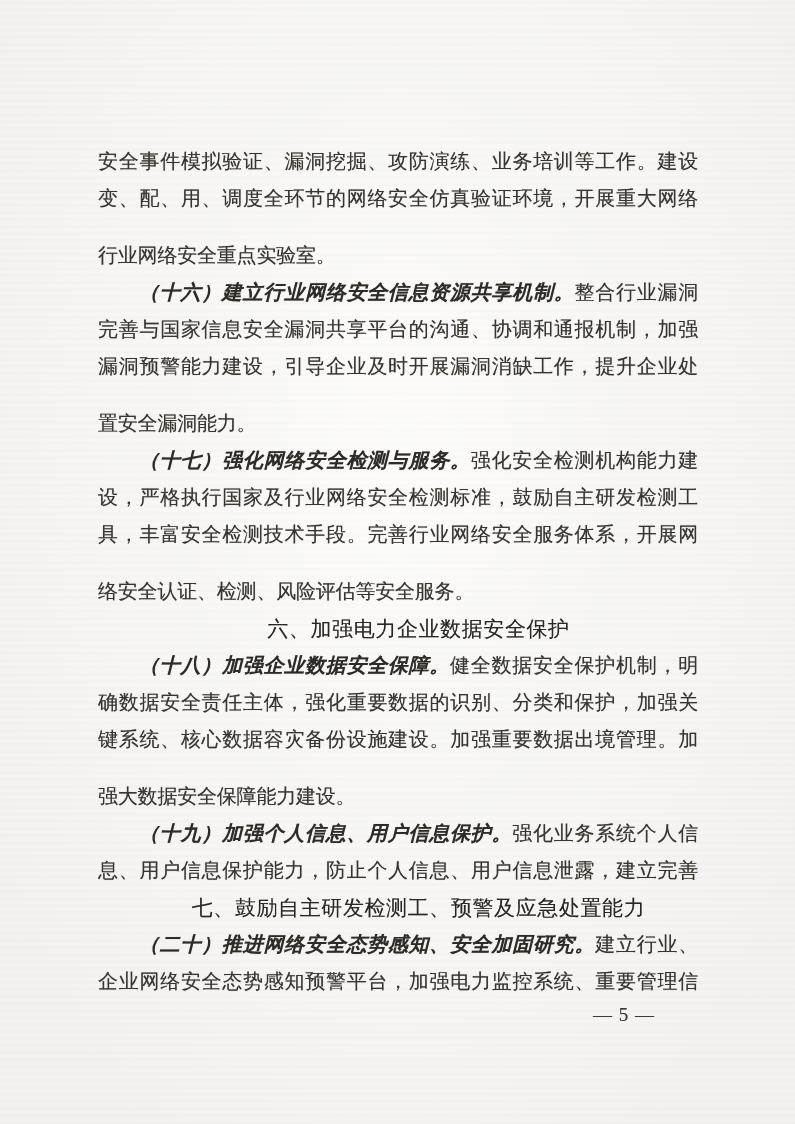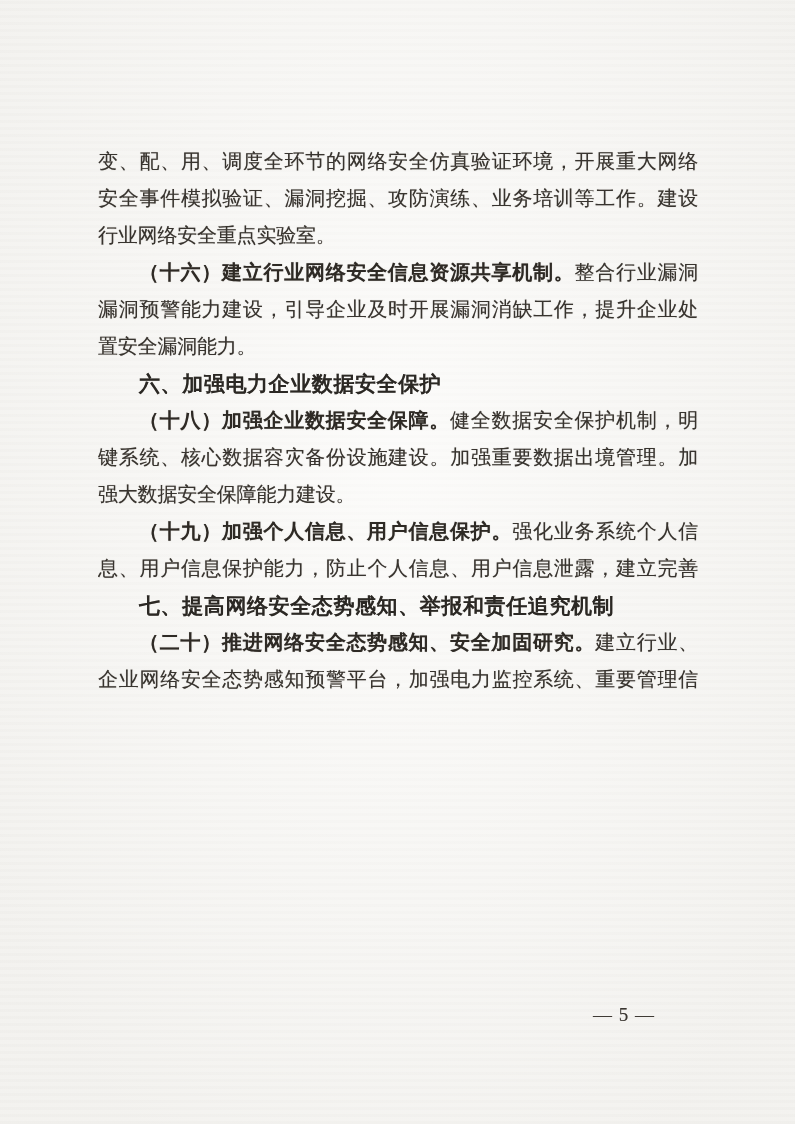--- a/index.html
+++ b/index.html
@@ -35,72 +35,81 @@
     letter-spacing: -0.2px;
     text-align: justify;
     text-align-last: justify;
     text-justify: inter-character;
     text-shadow: 0 0 0.7px rgba(74,68,60,0.55);
     overflow: hidden;
   }
   .line.last {
     text-align: left;
     text-align-last: left;
+    margin-top: 20px;
   }
   .line.ind { padding-left: 41px; }
-  .lead { font-weight: 700; color: #2e2a25; }
+  .lead { font-weight: 700; color: #2e2a25; font-style: italic; }
   .heading {
     font-family: "Liberation Sans", "DejaVu Sans", sans-serif;
-    font-weight: 700;
+    font-weight: 400;
     font-size: 21px;
     letter-spacing: 0.6px;
     line-height: 37px;
     height: 37px;
     color: #2b2824;
     padding-left: 41px;
     text-shadow: 0 0 0.6px rgba(60,55,48,0.5);
-    text-align: left;
+    text-align: center;
   }
   .page-number {
     position: absolute;
     top: 1003px;
     right: 140px;
     font-family: "Liberation Serif", "DejaVu Serif", serif;
     font-size: 19px;
     line-height: 24px;
     color: #3a3631;
     letter-spacing: 1px;
     text-shadow: 0 0 0.6px rgba(74,68,60,0.5);
   }
 </style>
 </head>
 <body>
 
 <div class="page">
   <main class="doc" id="doc-root">
       <div class="para">
+        <div class="line">安全事件模拟验证、漏洞挖掘、攻防演练、业务培训等工作。建设</div>
         <div class="line">变、配、用、调度全环节的网络安全仿真验证环境，开展重大网络</div>
-        <div class="line">安全事件模拟验证、漏洞挖掘、攻防演练、业务培训等工作。建设</div>
         <div class="line last">行业网络安全重点实验室。</div>
       </div>
       <div class="para">
         <div class="line ind"><b class="lead">（十六）建立行业网络安全信息资源共享机制。</b>整合行业漏洞</div>
+        <div class="line">完善与国家信息安全漏洞共享平台的沟通、协调和通报机制，加强</div>
         <div class="line">漏洞预警能力建设，引导企业及时开展漏洞消缺工作，提升企业处</div>
         <div class="line last">置安全漏洞能力。</div>
+      </div>
+      <div class="para">
+        <div class="line ind"><b class="lead">（十七）强化网络安全检测与服务。</b>强化安全检测机构能力建</div>
+        <div class="line">设，严格执行国家及行业网络安全检测标准，鼓励自主研发检测工</div>
+        <div class="line">具，丰富安全检测技术手段。完善行业网络安全服务体系，开展网</div>
+        <div class="line last">络安全认证、检测、风险评估等安全服务。</div>
       </div>
       <div class="heading">六、加强电力企业数据安全保护</div>
       <div class="para">
         <div class="line ind"><b class="lead">（十八）加强企业数据安全保障。</b>健全数据安全保护机制，明</div>
+        <div class="line">确数据安全责任主体，强化重要数据的识别、分类和保护，加强关</div>
         <div class="line">键系统、核心数据容灾备份设施建设。加强重要数据出境管理。加</div>
         <div class="line last">强大数据安全保障能力建设。</div>
       </div>
       <div class="para">
         <div class="line ind"><b class="lead">（十九）加强个人信息、用户信息保护。</b>强化业务系统个人信</div>
         <div class="line">息、用户信息保护能力，防止个人信息、用户信息泄露，建立完善</div>
       </div>
-      <div class="heading">七、提高网络安全态势感知、举报和责任追究机制</div>
+      <div class="heading">七、鼓励自主研发检测工、预警及应急处置能力</div>
       <div class="para">
         <div class="line ind"><b class="lead">（二十）推进网络安全态势感知、安全加固研究。</b>建立行业、</div>
         <div class="line">企业网络安全态势感知预警平台，加强电力监控系统、重要管理信</div>
       </div>
     </main>
   <div class="page-number">— 5 —</div>
 </div>
 
 </body></html>

